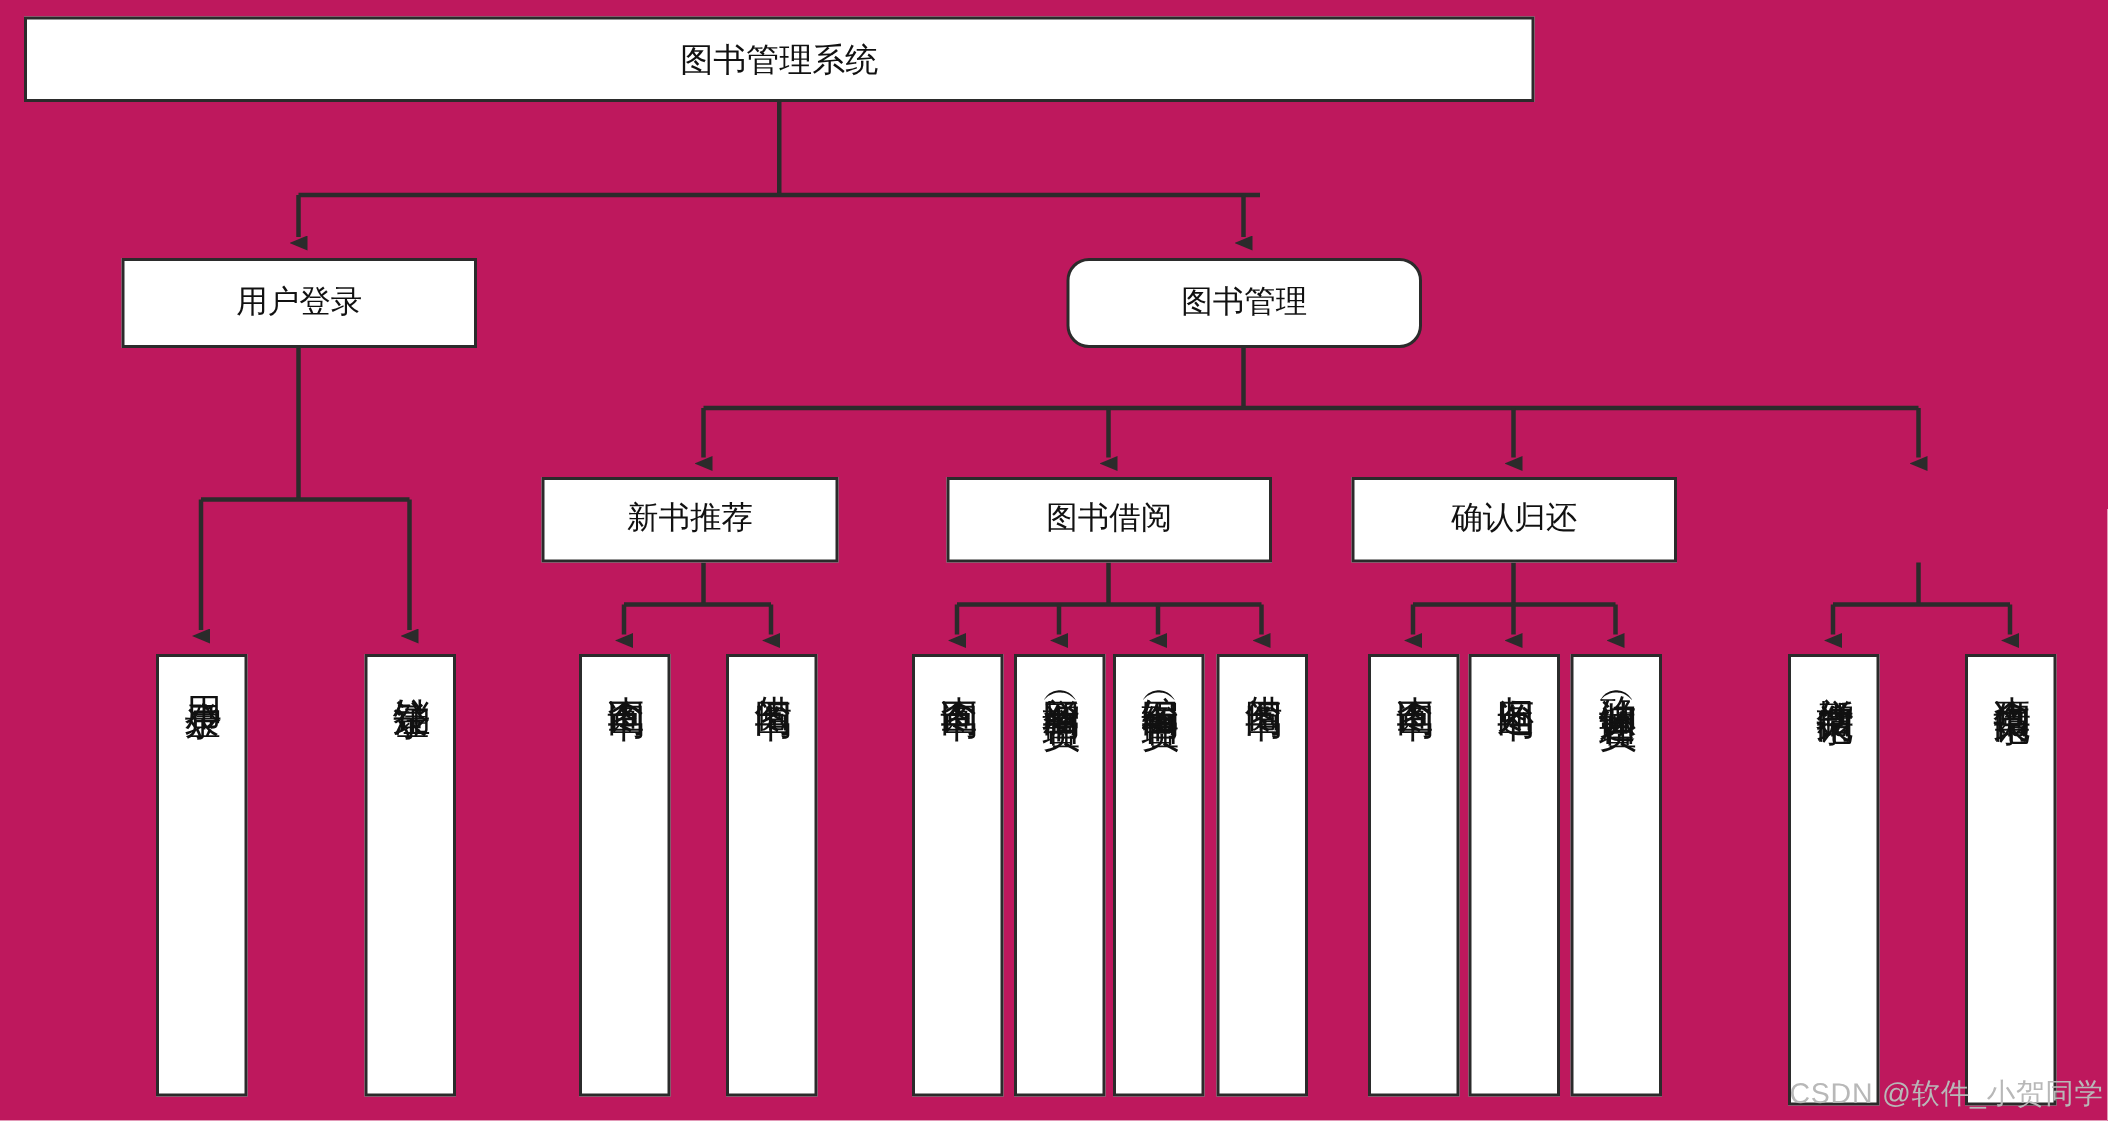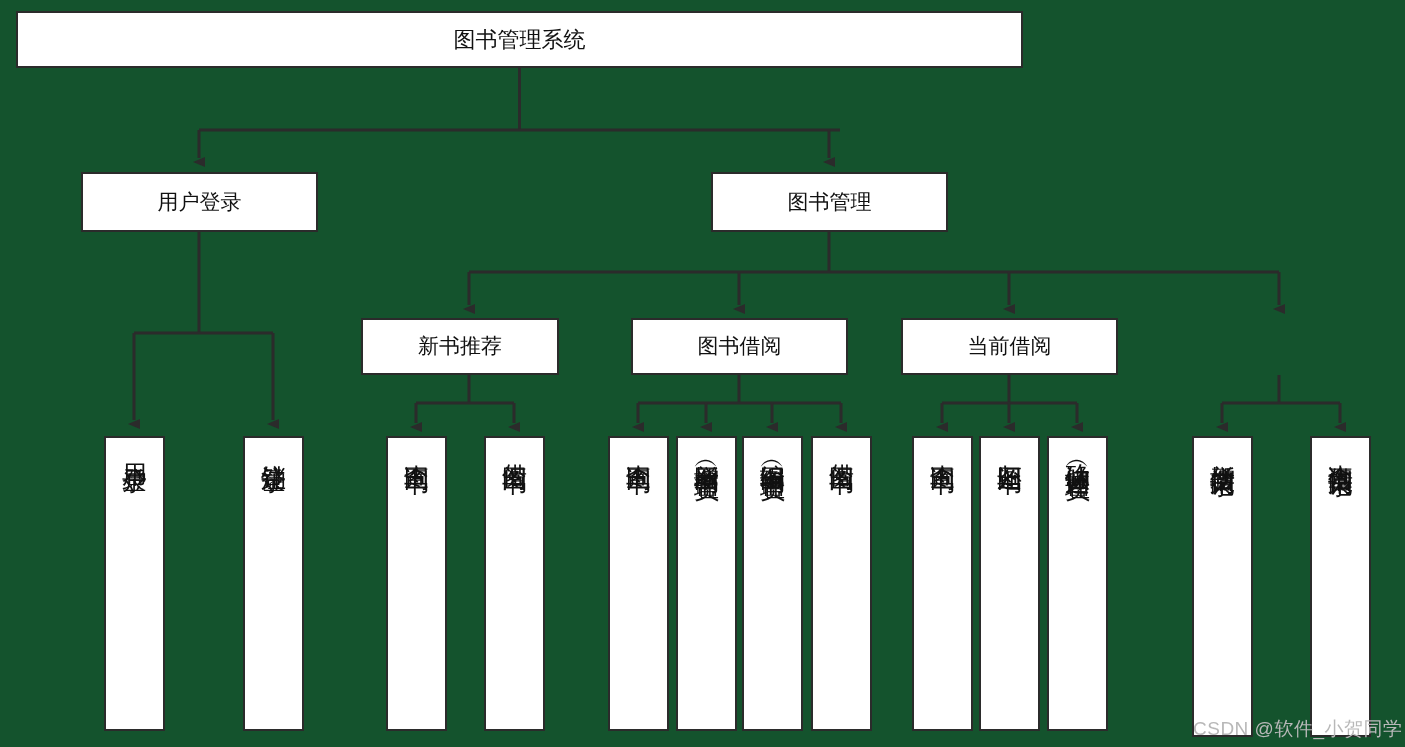--- a/index.html
+++ b/index.html
@@ -7,21 +7,21 @@
     padding: 0;
     background: #ffffff;
   }
   body {
     font-family: "Liberation Sans", "DejaVu Sans", sans-serif;
   }
   #diagram-root {
     position: relative;
     width: 1405px;
     height: 747px;
-    background: #14532d;
+    background: #be185d;
     overflow: hidden;
   }
   svg.connectors {
     position: absolute;
     left: 0;
     top: 0;
     width: 1405px;
     height: 747px;
     pointer-events: none;
   }
@@ -126,32 +126,32 @@
     </g>
   </svg>
 
   <div class="node horiz root" style="left:16px; top:11px; width:1007px; height:57px;">
     <span class="node-label">图书管理系统</span>
   </div>
 
   <div class="node horiz" style="left:81px; top:172px; width:237px; height:60px;">
     <span class="node-label">用户登录</span>
   </div>
-  <div class="node horiz" style="left:711px; top:172px; width:237px; height:60px;">
+  <div class="node horiz" style="left:711px; top:172px; width:237px; height:60px;border-radius:15px;">
     <span class="node-label">图书管理</span>
   </div>
 
   <div class="node horiz" style="left:361px; top:318px; width:198px; height:57px;">
     <span class="node-label">新书推荐</span>
   </div>
   <div class="node horiz" style="left:631px; top:318px; width:217px; height:57px;">
     <span class="node-label">图书借阅</span>
   </div>
   <div class="node horiz" style="left:901px; top:318px; width:217px; height:57px;">
-    <span class="node-label">当前借阅</span>
+    <span class="node-label">确认归还</span>
   </div>
 
   <div class="node vert" style="left:104px; top:436px; width:61px; height:295px;">
     <span class="node-label">用户登录</span>
   </div>
   <div class="node vert" style="left:243px; top:436px; width:61px; height:295px;">
     <span class="node-label">注销登录</span>
   </div>
 
   <div class="node vert" style="left:386px; top:436px; width:61px; height:295px;">

